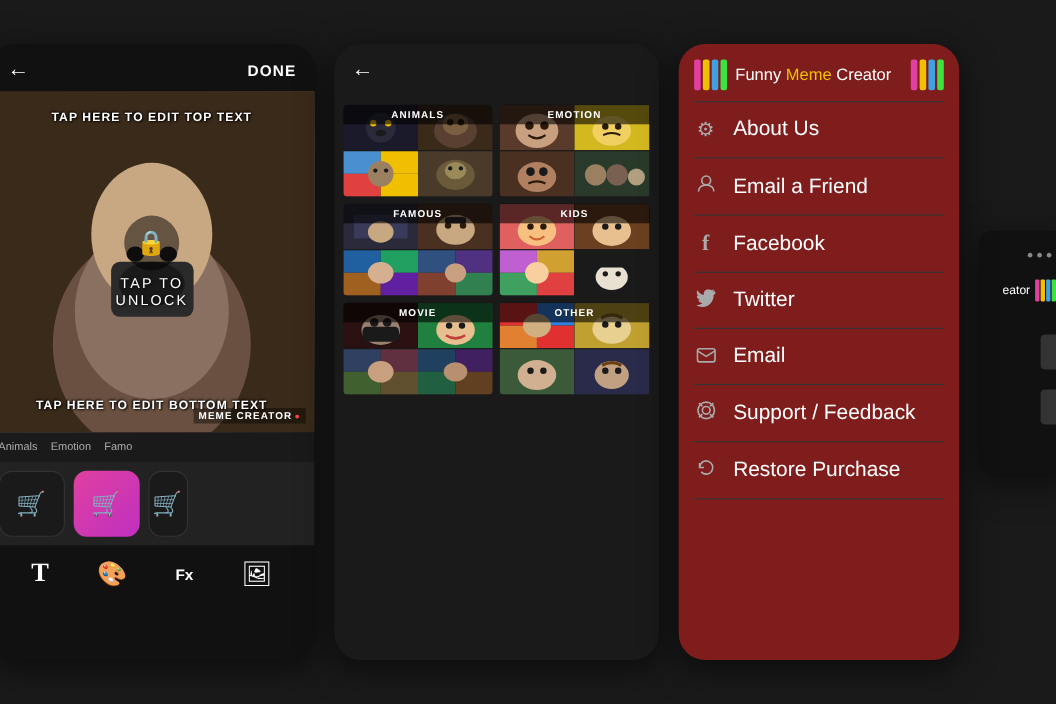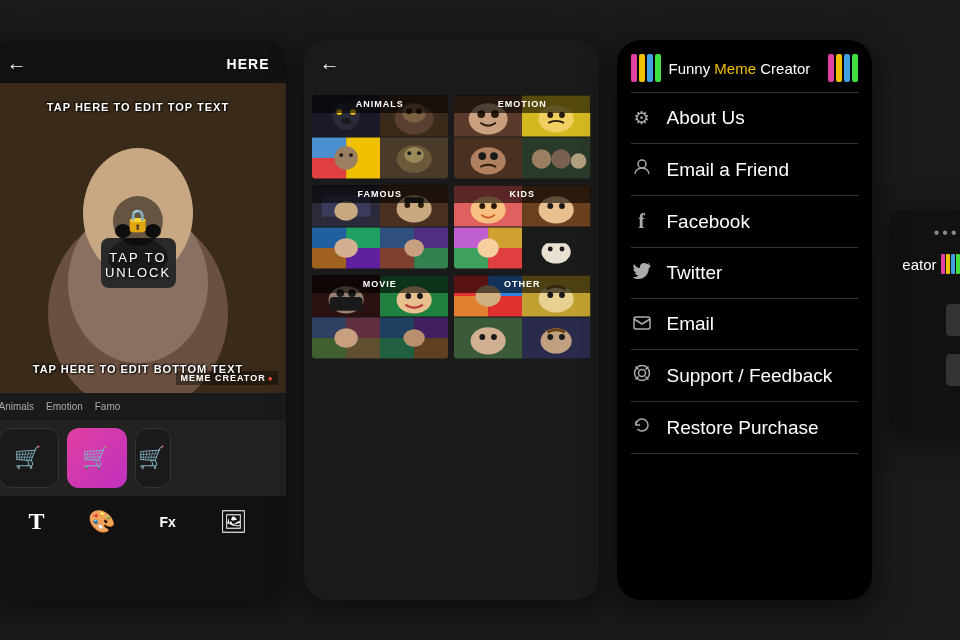--- a/index.html
+++ b/index.html
@@ -264,21 +264,21 @@
 
     .cat-img {
       overflow: hidden;
       position: relative;
     }
 
     
     .screen-3 {
       width: 255px;
       height: 560px;
-      background: #000000;
+      background: #7f1d1d;
     }
 
     .screen-3-header {
       padding: 14px 14px 10px;
       display: flex;
       align-items: center;
       gap: 8px;
     }
 
     .app-icon-strip {
@@ -334,21 +334,21 @@
     }
   </style>
 </head>
 <body>
 
 <div class="screens-container">
 
   <div class="screen screen-1">
     <div class="top-bar">
       <span class="back-arrow">←</span>
-      <span class="done-btn">HERE</span>
+      <span class="done-btn">DONE</span>
     </div>
 
     <div class="meme-image-area">
       <div class="bane-figure">
         
         <svg width="100%" height="100%" viewBox="0 0 295 310" xmlns="http://www.w3.org/2000/svg">
 
           <rect width="295" height="310" fill="#3a2a1a"></rect>
 
           <ellipse cx="147" cy="230" rx="90" ry="100" fill="#6a5040"></ellipse>
@@ -744,21 +744,21 @@
       </span>
       <span class="menu-label">Restore Purchase</span>
     </div>
     <div class="menu-divider"></div>
 
   </div>
 
   <div style="width:80px;height:220px;background:#111;border-radius:12px 0 0 12px;display:flex;flex-direction:column;align-items:flex-end;padding:14px 10px;gap:0;overflow:hidden;box-shadow:0 8px 32px rgba(0,0,0,0.6);">
     <div style="color:#888;font-size:16px;letter-spacing:3px;margin-bottom:12px;">•••</div>
     <div style="display:flex;align-items:center;gap:4px;margin-bottom:20px;">
-      <span style="color:#fff;font-size:15px;">eator</span>
+      <span style="color:#fff;font-size:11px;">eator</span>
       <div style="display:flex;gap:1px;">
         <div style="width:4px;height:20px;background:#e040a0;border-radius:1px;"></div>
         <div style="width:4px;height:20px;background:#f0c000;border-radius:1px;"></div>
         <div style="width:4px;height:20px;background:#40a0e0;border-radius:1px;"></div>
         <div style="width:4px;height:20px;background:#40e040;border-radius:1px;"></div>
       </div>
     </div>
 
     <div style="display:flex;flex-direction:column;align-items:flex-end;gap:18px;margin-top:10px;">
       <div style="width:14px;height:32px;background:#333;border-radius:4px 0 0 4px;"></div>

